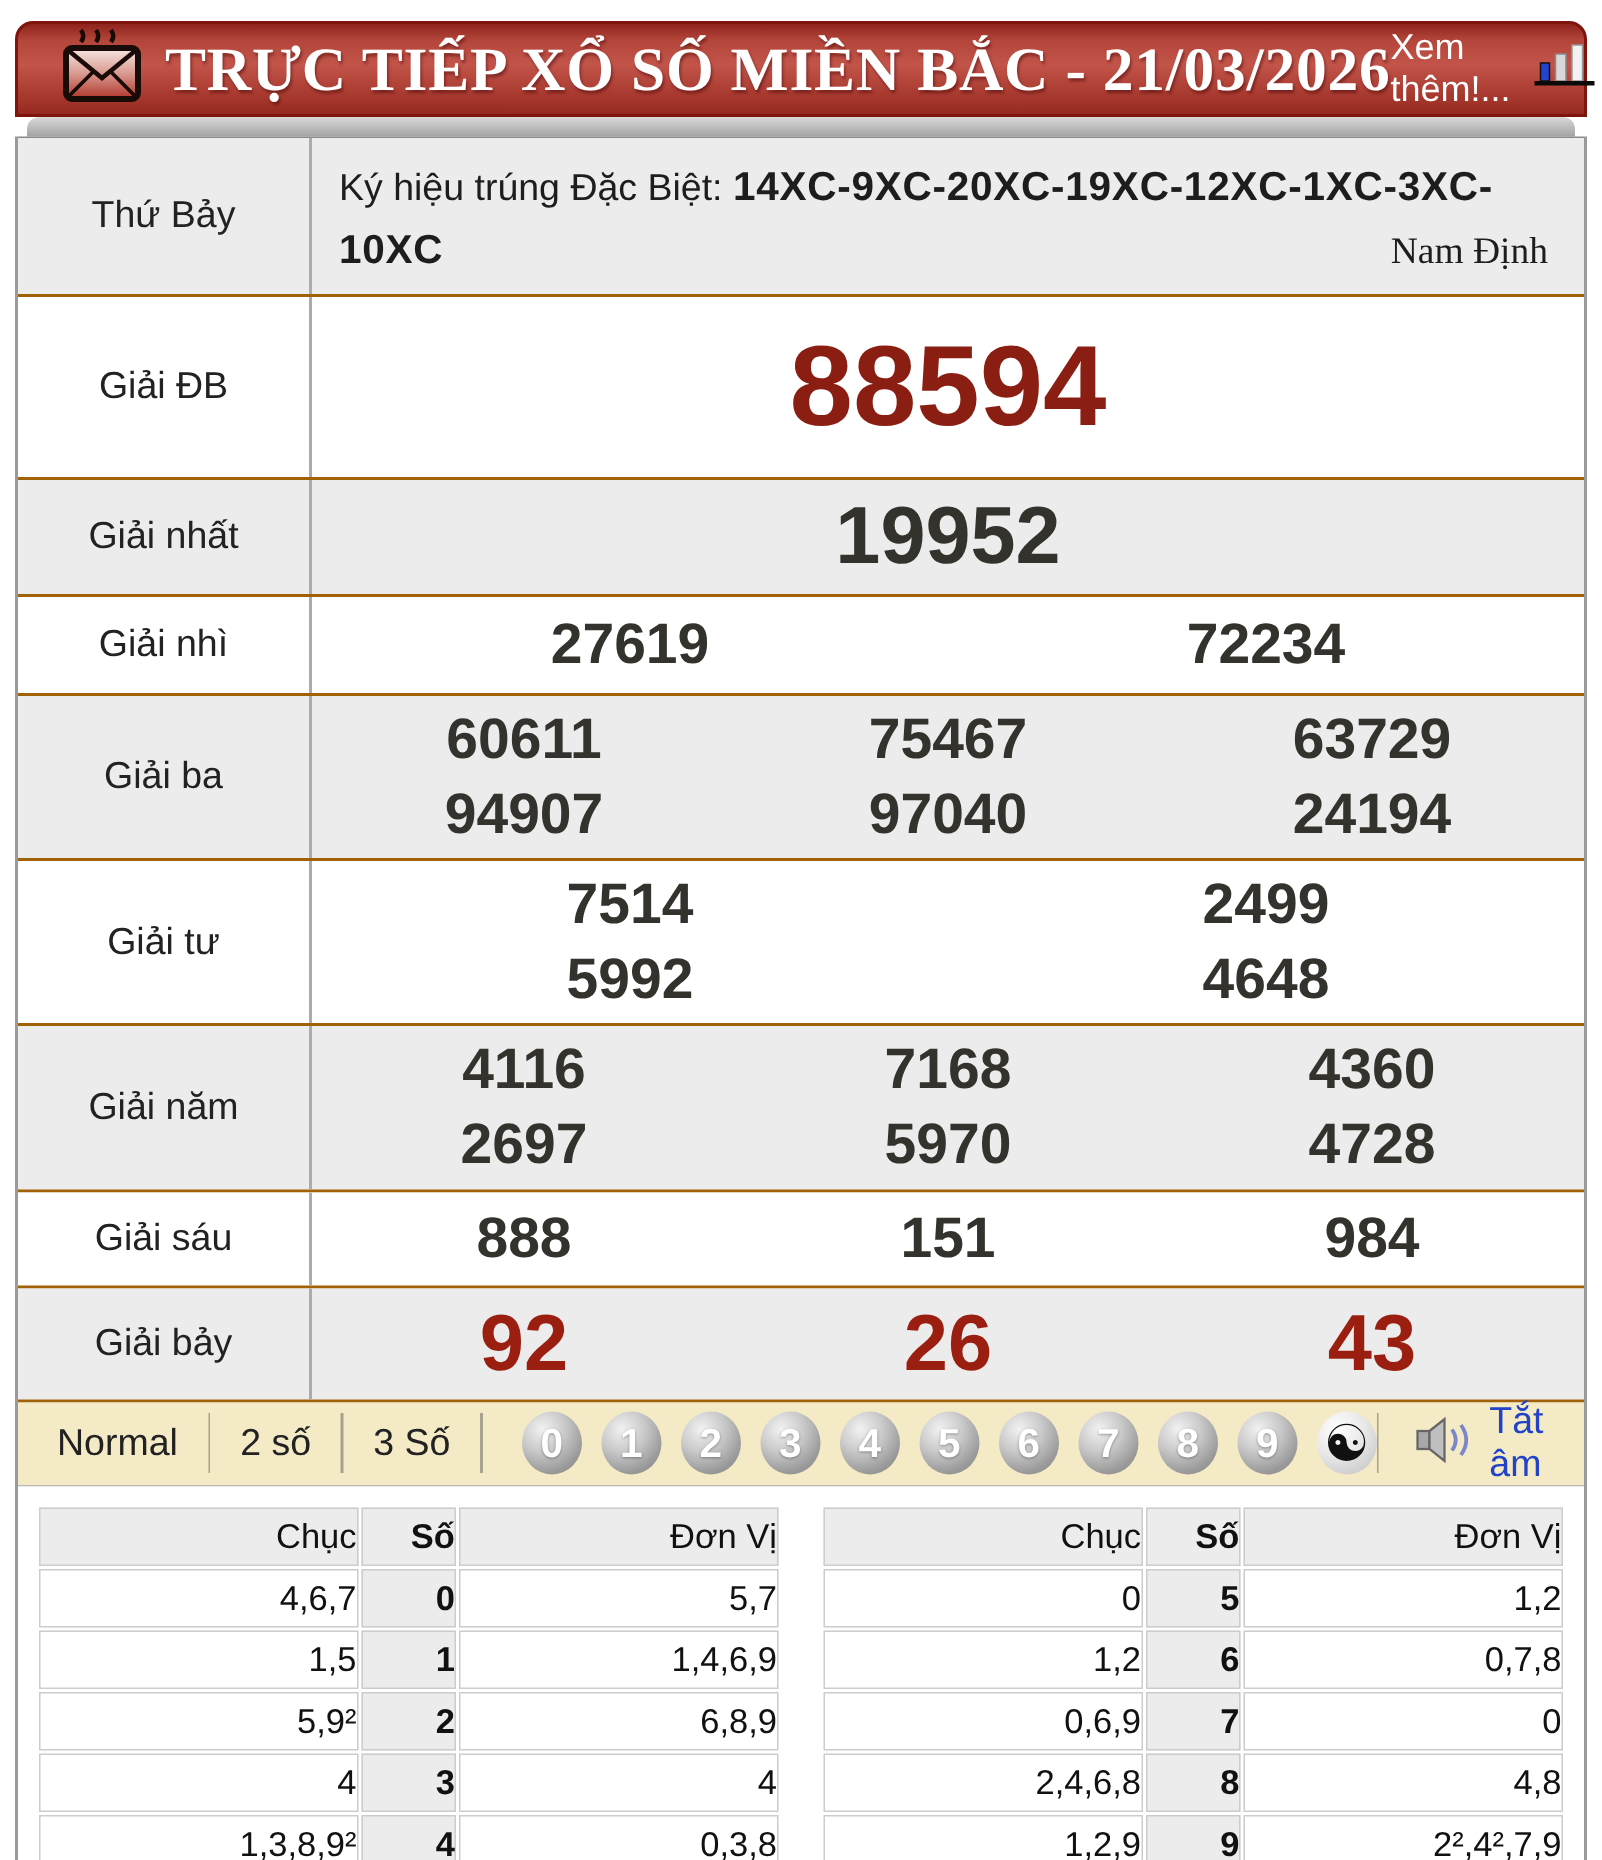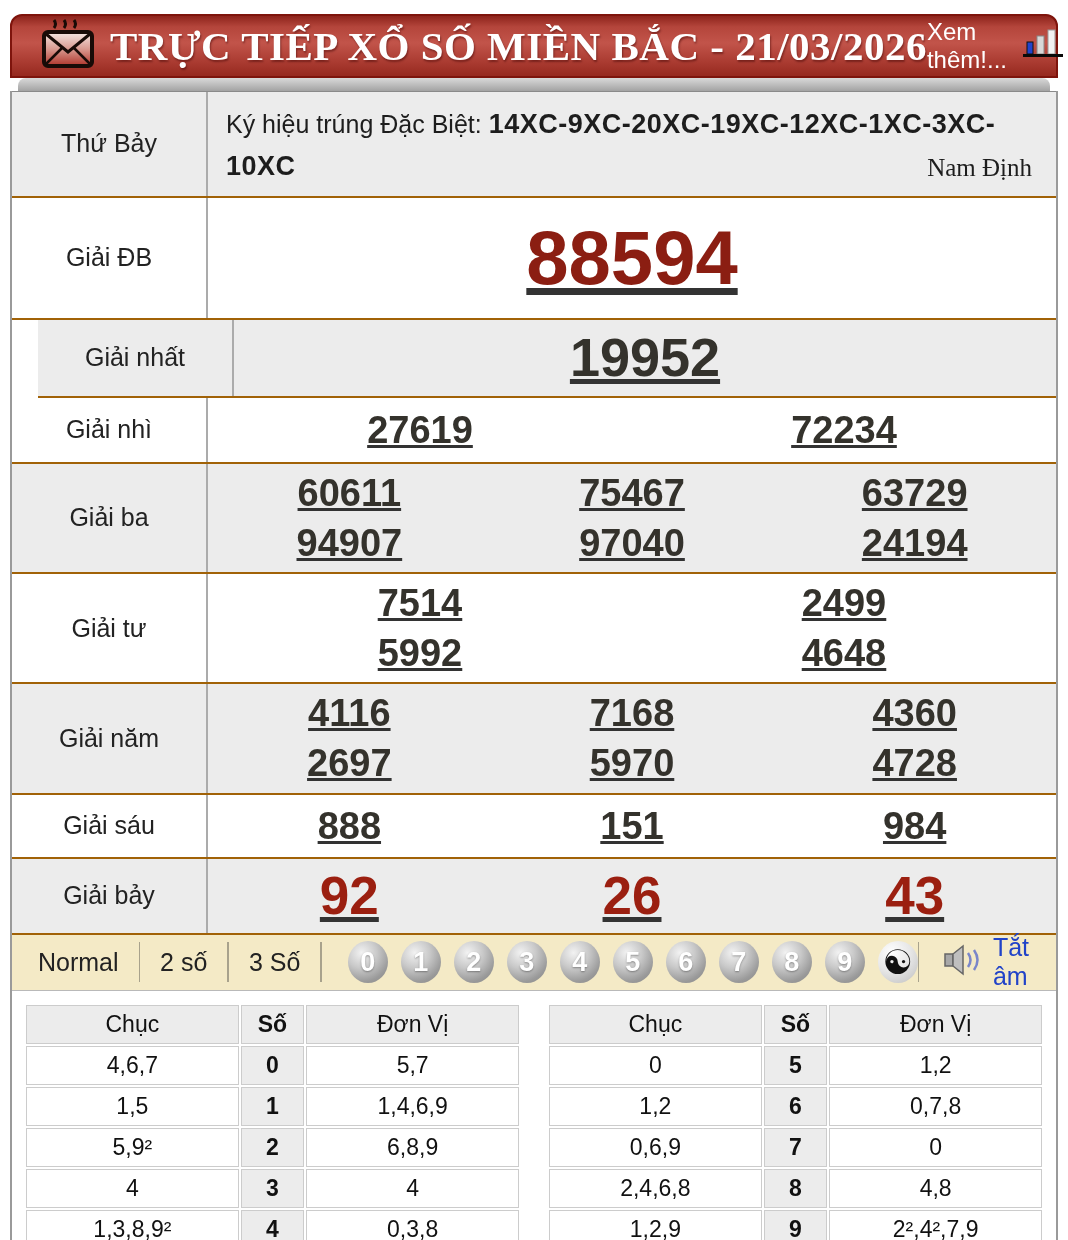--- a/index.html
+++ b/index.html
@@ -42,38 +42,38 @@
   .content { border-left: 2px solid #9a9a9a; border-right: 2px solid #9a9a9a; }
   .rtable { border-top: 1px solid #8a8a8a; }
   .rrow { display: flex; border-bottom: 2px solid #a16207; background: #fff; }
   .rrow.alt { background: #ececec; }
   .rlabel {
     flex: 0 0 196px; border-right: 2px solid #ababab;
     display: flex; align-items: center; justify-content: center;
     font-size: 25px; color: #222; text-align: center; padding: 4px;
   }
   .rvals { flex: 1; display: flex; flex-direction: column; justify-content: center; padding: 4px 0; }
-  .vline { display: flex; align-items: center; text-decoration: underline; }
+  .vline { display: flex; align-items: center; }
   .num {
     flex: 1; text-align: center;
     font-weight: bold; font-size: 38px; color: #34322c; line-height: 1.32;
   }
   .num-db   { font-size: 76px; color: #8b1e12; line-height: 1.15; }
   .num-first{ font-size: 54px; line-height: 1.2; }
   .num-seven{ font-size: 53px; color: #9b1f10; line-height: 1.25; }
 
   .kyhieu { position: relative; flex: 1; padding: 12px 18px 8px; font-size: 25px; color:#1d1d1d; line-height: 1.55; }
   .kyhieu b { font-size: 27px; letter-spacing: .5px; }
   .province {
     position: absolute; right: 24px; bottom: 8px;
     font-family: "Liberation Serif", serif; font-size: 25px; color:#1d1d1d;
   }
   .minh-96 { min-height: 96px; }
   .minh-122{ min-height: 122px; }
-  .minh-78 { min-height: 78px; margin-left: 26px; }
+  .minh-78 { min-height: 78px; }
   .minh-66 { min-height: 66px; }
   .minh-104{ min-height: 104px; }
   .minh-106{ min-height: 106px; }
   .minh-64 { min-height: 64px; }
   .minh-76 { min-height: 76px; }
 
   
   .toolbar {
     display: flex; align-items: center;
     background: #f4eac6; border-bottom: 1px solid #b9b9b9;
@@ -92,22 +92,22 @@
   .ball.yin { color:#111; font-size: 34px; font-weight: normal; text-shadow: none;
     background: radial-gradient(circle at 34% 28%, #ffffff 0%, #e8e8e8 45%, #bdbdbd 100%); }
   .mute { margin-left: auto; display: flex; align-items: center; gap: 10px; cursor: pointer; padding-right: 16px; }
   .mute-label { color: #2143c8; font-size: 25px; }
   .mute .tsep { margin-right: 14px; }
 
   
   .stats { display: flex; gap: 26px; padding: 12px 12px 16px; background: #fff; }
   .stat-table { flex: 1; border-collapse: separate; border-spacing: 2px; }
   .stat-table th, .stat-table td {
-    border: 1px solid #ccc; text-align: center;
-    font-size: 23px; padding: 5px 16px; color:#111; font-weight: normal;
+    border: 1px solid #ccc; text-align: right;
+    font-size: 23px; padding: 5px 0; color:#111; font-weight: normal;
   }
   .stat-table th { background: #ececec; }
   .stat-table th.so, .stat-table td.so { background: #ececec; font-weight: bold; width: 13%; }
   .stat-table td.chuc, .stat-table td.donvi { width: 43.5%; background:#fff; }
 </style>
 </head>
 <body>
 
 <div class="page">
 

